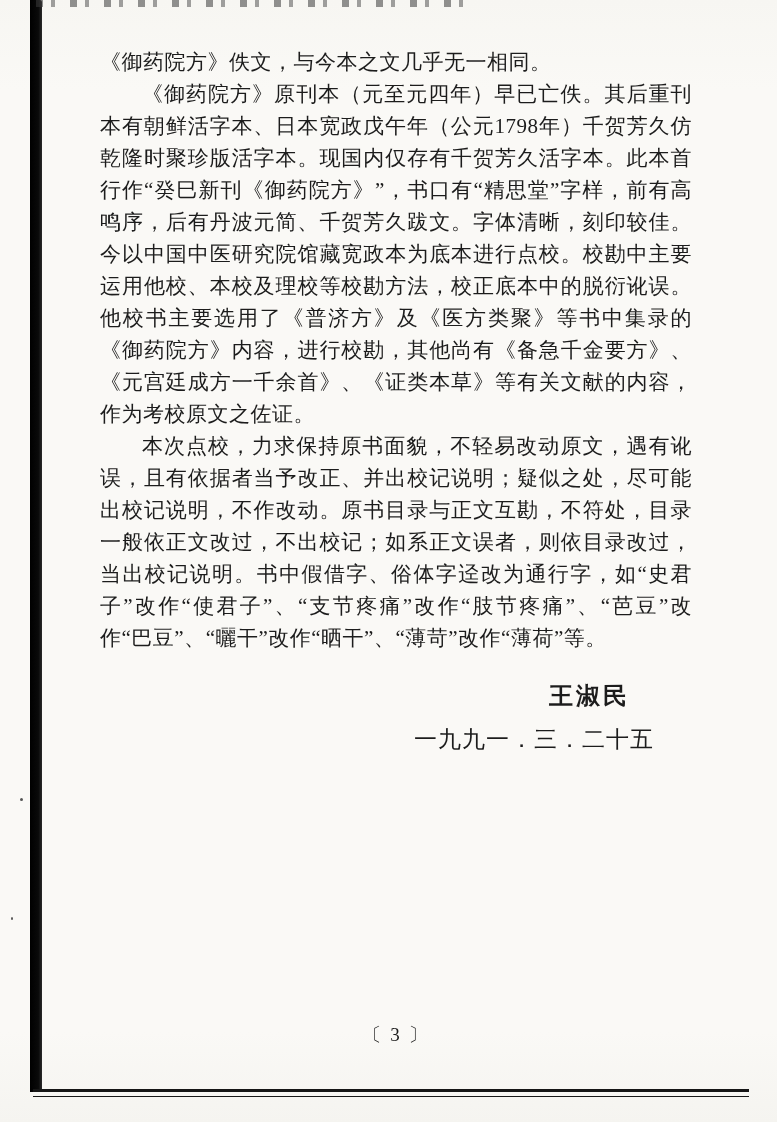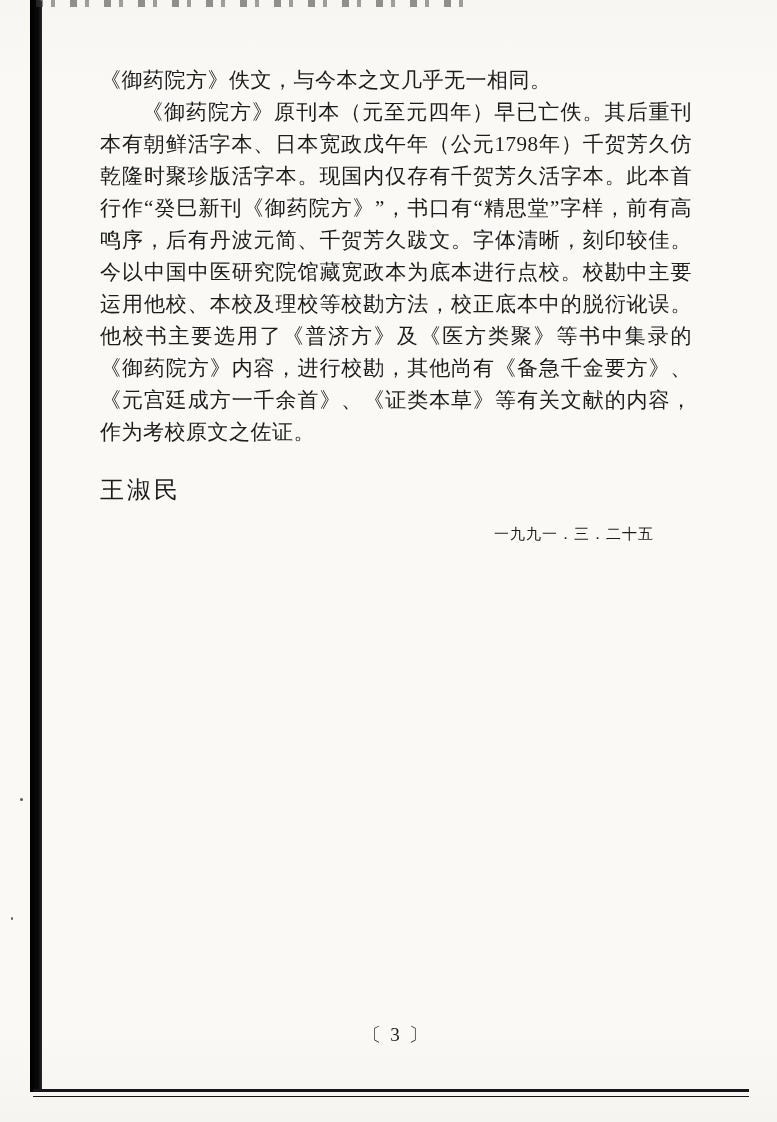--- a/index.html
+++ b/index.html
@@ -37,41 +37,42 @@
     opacity: 0.55;
     background: repeating-linear-gradient(90deg,
       #3a3a3a 0px, #3a3a3a 7px,
       transparent 7px, transparent 15px,
       #555 15px, #555 19px,
       transparent 19px, transparent 34px);
   }
   .content {
     position: absolute;
     left: 100px;
-    top: 64px;
+    top: 46px;
     width: 592px;
     font-size: 21px;
     line-height: 32px;
     letter-spacing: 0.5px;
     text-align: justify;
   }
   .para { margin: 0; }
   .para.indent { text-indent: 2em; }
   .signature-block { margin-top: 26px; }
   .signature {
+    text-align: right;
     padding-right: 62px;
-    font-weight: normal;
+    font-weight: bold;
     font-size: 24px;
     letter-spacing: 3px;
   }
   .date {
     text-align: right;
     padding-right: 38px;
     margin-top: 12px;
-    font-size: 15px;
+    font-size: 23px;
     letter-spacing: 1px;
   }
   .page-number {
     position: absolute;
     left: 100px;
     top: 1022px;
     width: 592px;
     text-align: center;
     font-size: 19px;
     letter-spacing: 2px;
@@ -99,20 +100,21 @@
 <body>
 
 <div class="page">
 
   <div class="binding-bar"></div>
   <div class="top-artifact"></div>
 
   <div class="content">
     <p class="para">《御药院方》佚文，与今本之文几乎无一相同。</p>
     <p class="para indent">《御药院方》原刊本（元至元四年）早已亡佚。其后重刊本有朝鲜活字本、日本宽政戊午年（公元1798年）千贺芳久仿乾隆时聚珍版活字本。现国内仅存有千贺芳久活字本。此本首行作“癸巳新刊《御药院方》”，书口有“精思堂”字样，前有高鸣序，后有丹波元简、千贺芳久跋文。字体清晰，刻印较佳。今以中国中医研究院馆藏宽政本为底本进行点校。校勘中主要运用他校、本校及理校等校勘方法，校正底本中的脱衍讹误。他校书主要选用了《普济方》及《医方类聚》等书中集录的《御药院方》内容，进行校勘，其他尚有《备急千金要方》、《元宫廷成方一千余首》、《证类本草》等有关文献的内容，作为考校原文之佐证。</p>
+    <p class="para indent">本次点校，力求保持原书面貌，不轻易改动原文，遇有讹误，且有依据者当予改正、并出校记说明；疑似之处，尽可能出校记说明，不作改动。原书目录与正文互勘，不符处，目录一般依正文改过，不出校记；如系正文误者，则依目录改过，当出校记说明。书中假借字、俗体字迳改为通行字，如“史君子”改作“使君子”、“支节疼痛”改作“肢节疼痛”、“芭豆”改作“巴豆”、“曬干”改作“晒干”、“薄苛”改作“薄荷”等。</p>
 
     <div class="signature-block">
       <div class="signature">王淑民</div>
       <div class="date">一九九一．三．二十五</div>
     </div>
   </div>
 
   <div class="page-number">〔 3 〕</div>
 
   <div class="bottom-rule"></div>

